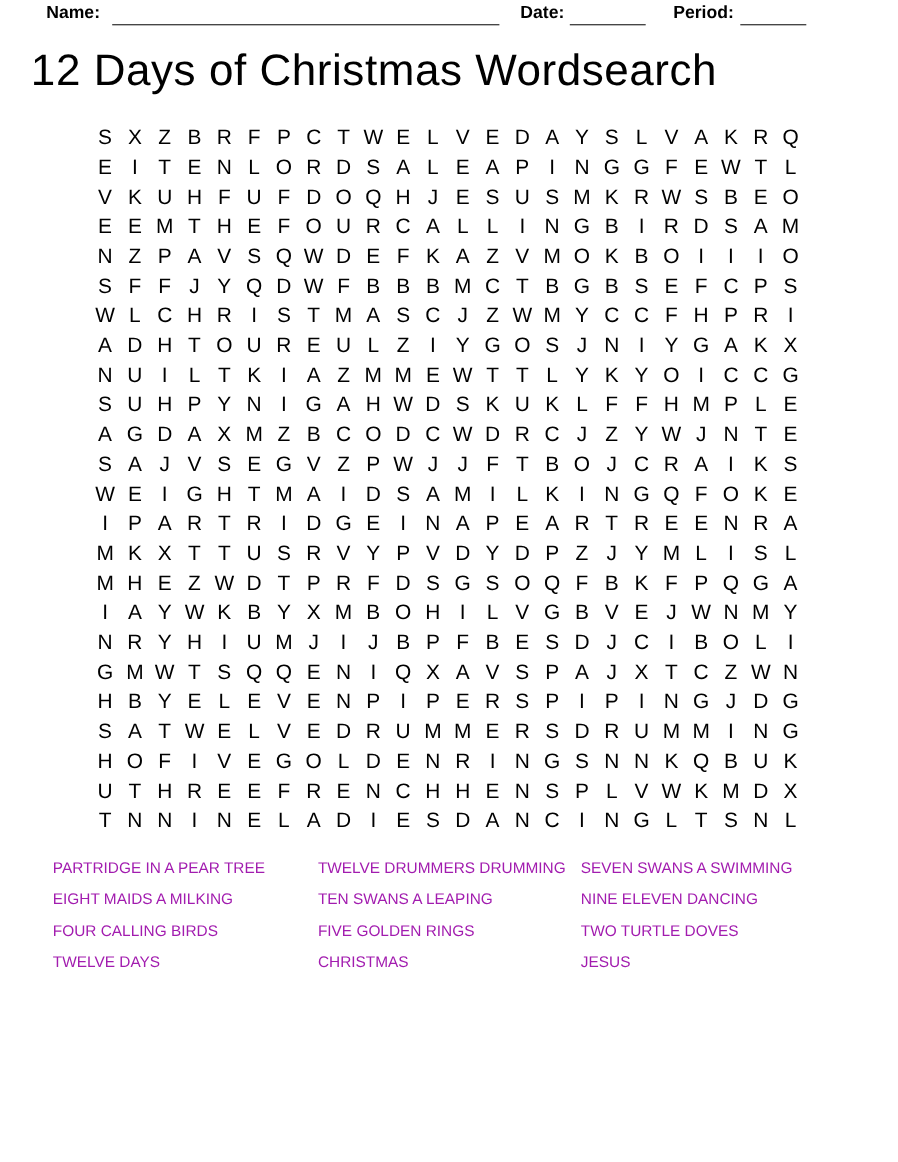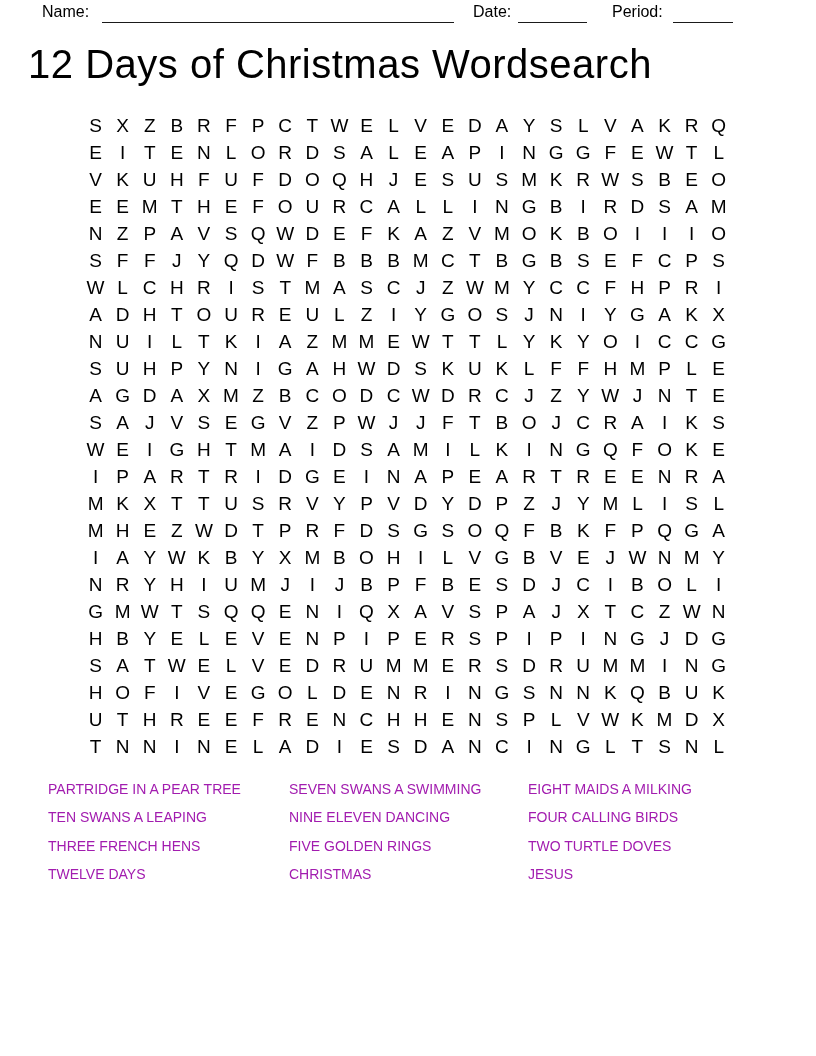--- a/index.html
+++ b/index.html
@@ -1,20 +1,20 @@
 <!DOCTYPE html>
 <html><head>
 <meta charset="utf-8">
 <style>
   html, body { margin:0; padding:0; background:#ffffff; }
   .page {
     position:relative; width:816px; height:1056px; background:#ffffff;
     font-family:"Liberation Sans", sans-serif; color:#000000; overflow:hidden;
   }
-  .hlabel { position:absolute; font-size:16px; color:#000; white-space:nowrap; }
+  .hlabel { position:absolute; font-size:16px; color:#000; white-space:nowrap;font-weight:bold; }
   #name-label   { left:42px;  top:3px; }
   #date-label   { left:473px; top:3px; }
   #period-label { left:612px; top:3px; }
   .blank { position:absolute; top:6px; height:16px; border-bottom:1.5px solid #1a1a1a; }
   #name-blank   { left:102px; width:352px; }
   #date-blank   { left:518px; width:69px; }
   #period-blank { left:673px; width:60px; }
   .title {
     position:absolute; top:40px; left:0; width:680px; margin:0;
     text-align:center; font-size:40px; font-weight:400; color:#000;
@@ -624,25 +624,25 @@
       <span class="cell">G</span>
       <span class="cell">L</span>
       <span class="cell">T</span>
       <span class="cell">S</span>
       <span class="cell">N</span>
       <span class="cell">L</span>
     </div>
 
   <div class="wordlist" id="wordlist">
       <div class="word">PARTRIDGE IN A PEAR TREE</div>
+      <div class="word">TWELVE DRUMMERS DRUMMING</div>
       <div class="word">SEVEN SWANS A SWIMMING</div>
       <div class="word">EIGHT MAIDS A MILKING</div>
       <div class="word">TEN SWANS A LEAPING</div>
       <div class="word">NINE ELEVEN DANCING</div>
       <div class="word">FOUR CALLING BIRDS</div>
-      <div class="word">THREE FRENCH HENS</div>
       <div class="word">FIVE GOLDEN RINGS</div>
       <div class="word">TWO TURTLE DOVES</div>
       <div class="word">TWELVE DAYS</div>
       <div class="word">CHRISTMAS</div>
       <div class="word">JESUS</div>
     </div>
 </div>
 
 </body></html>

